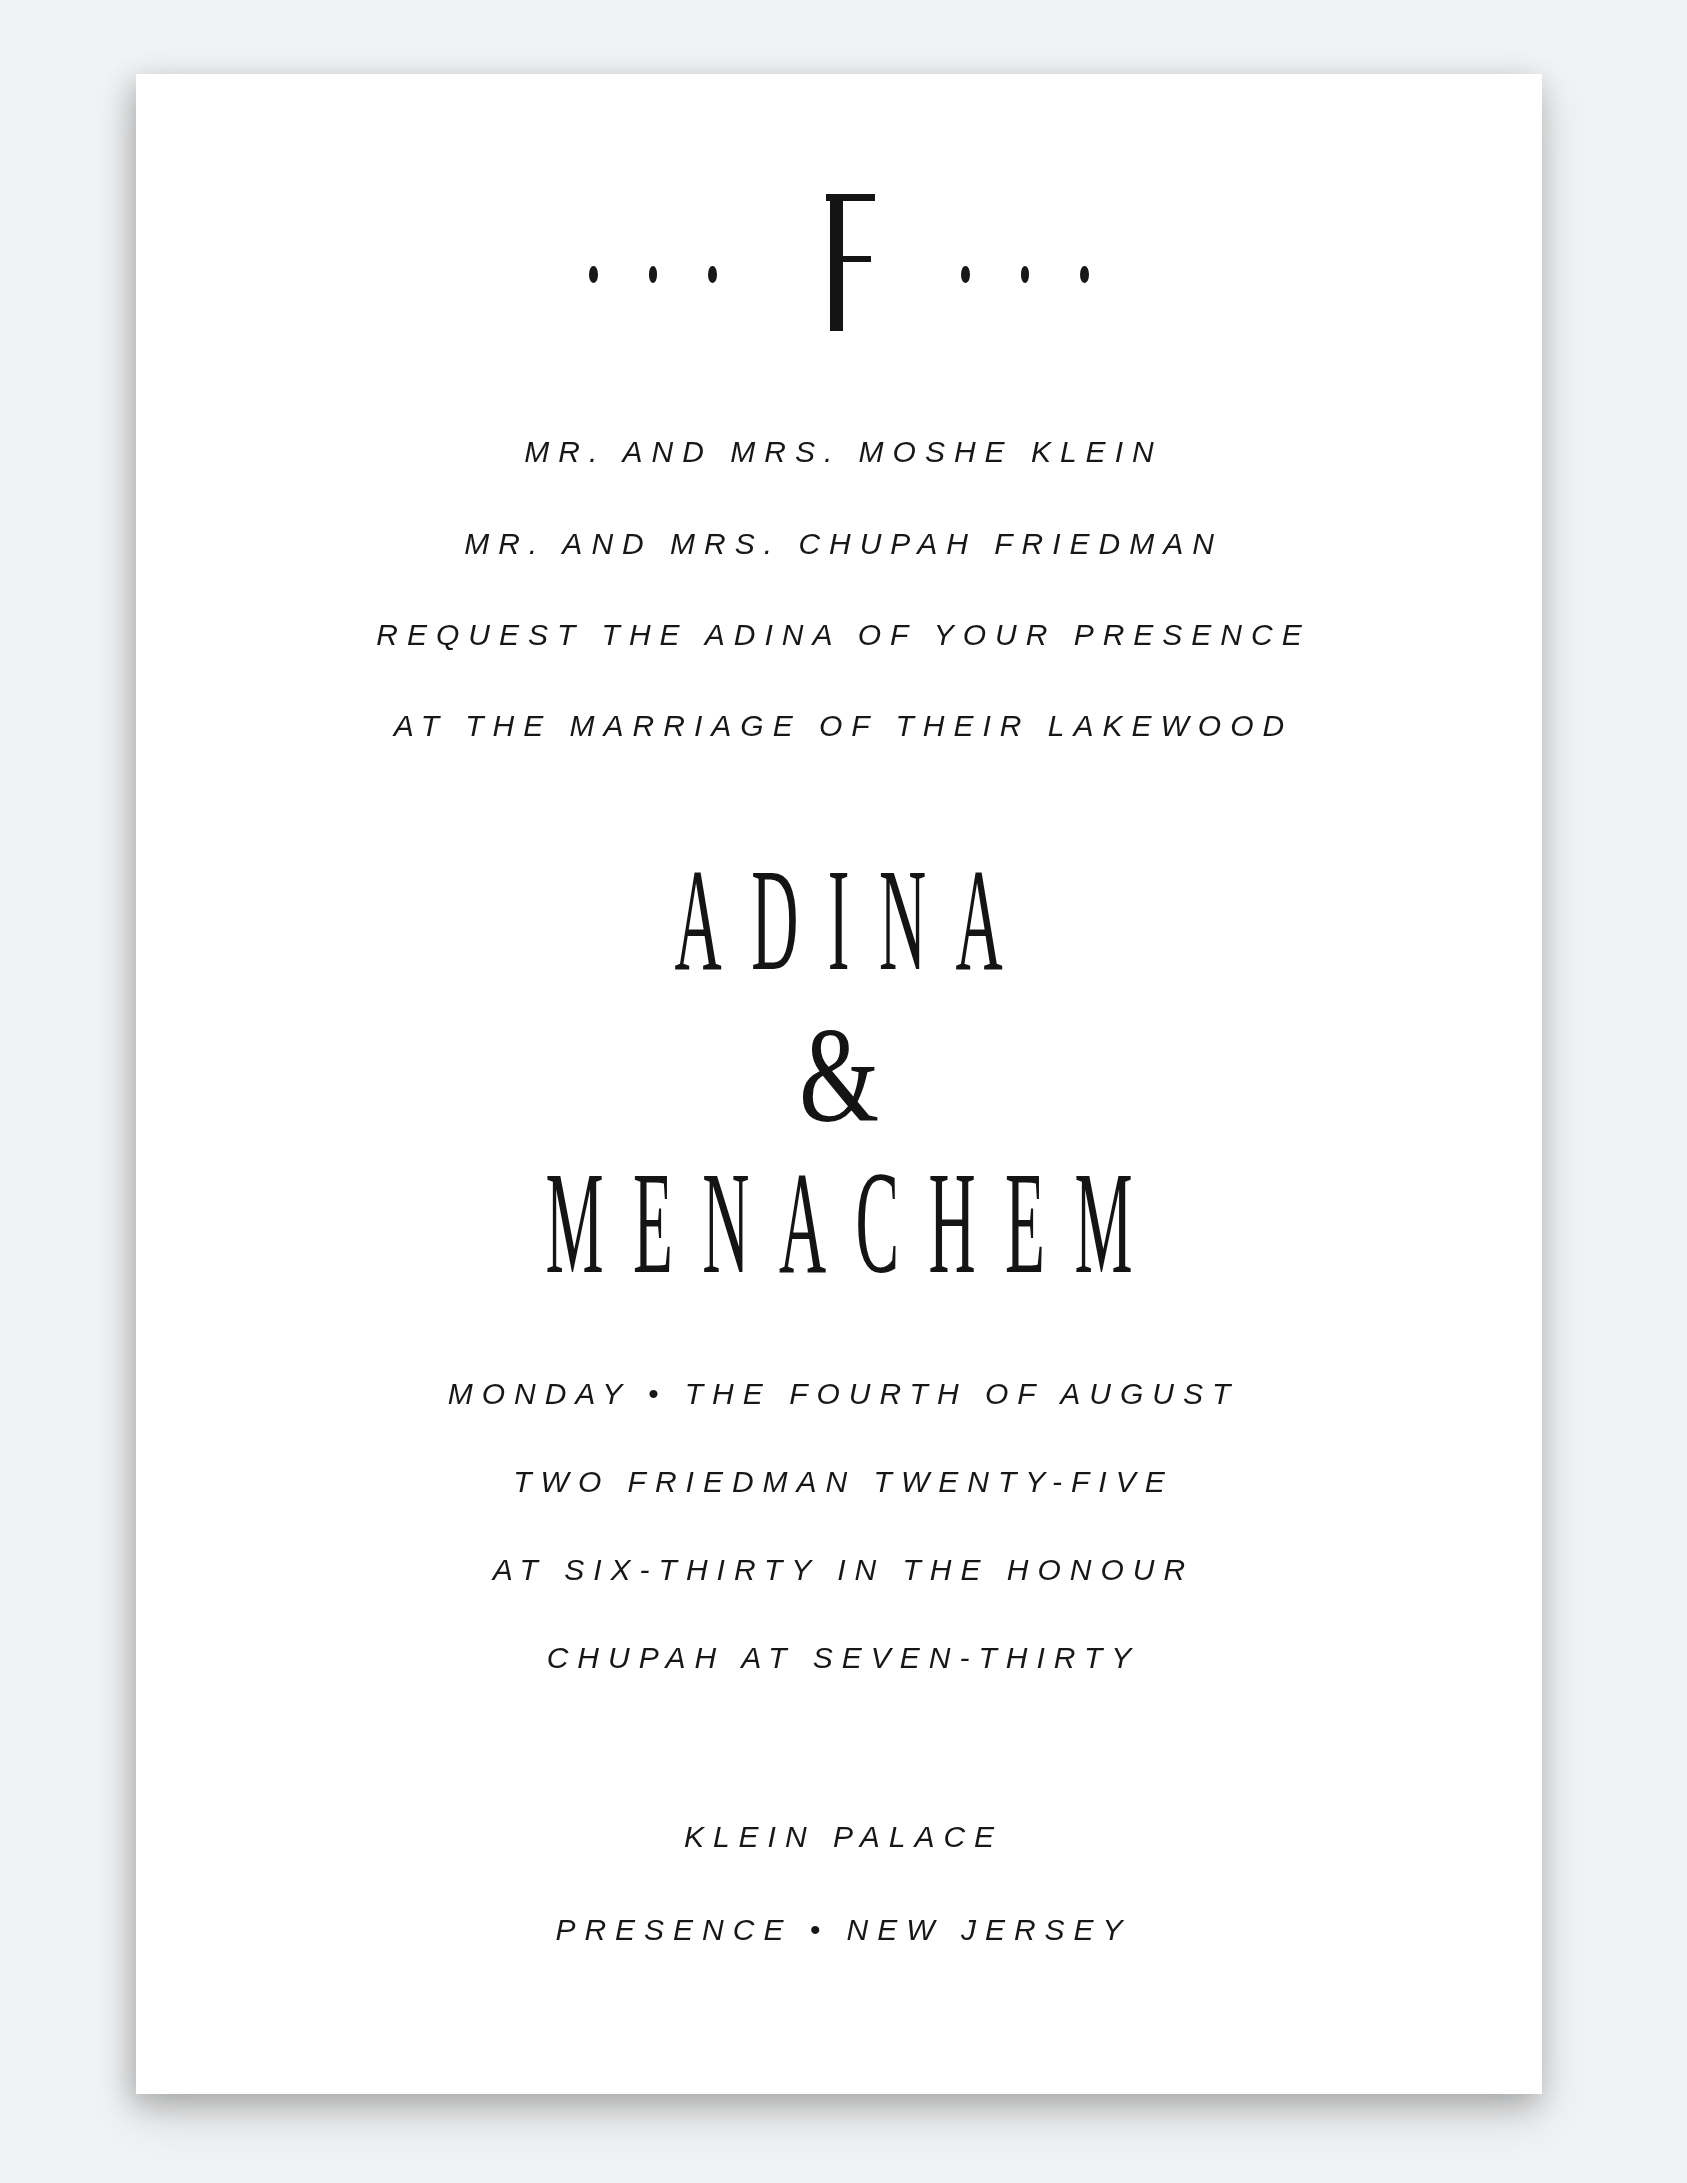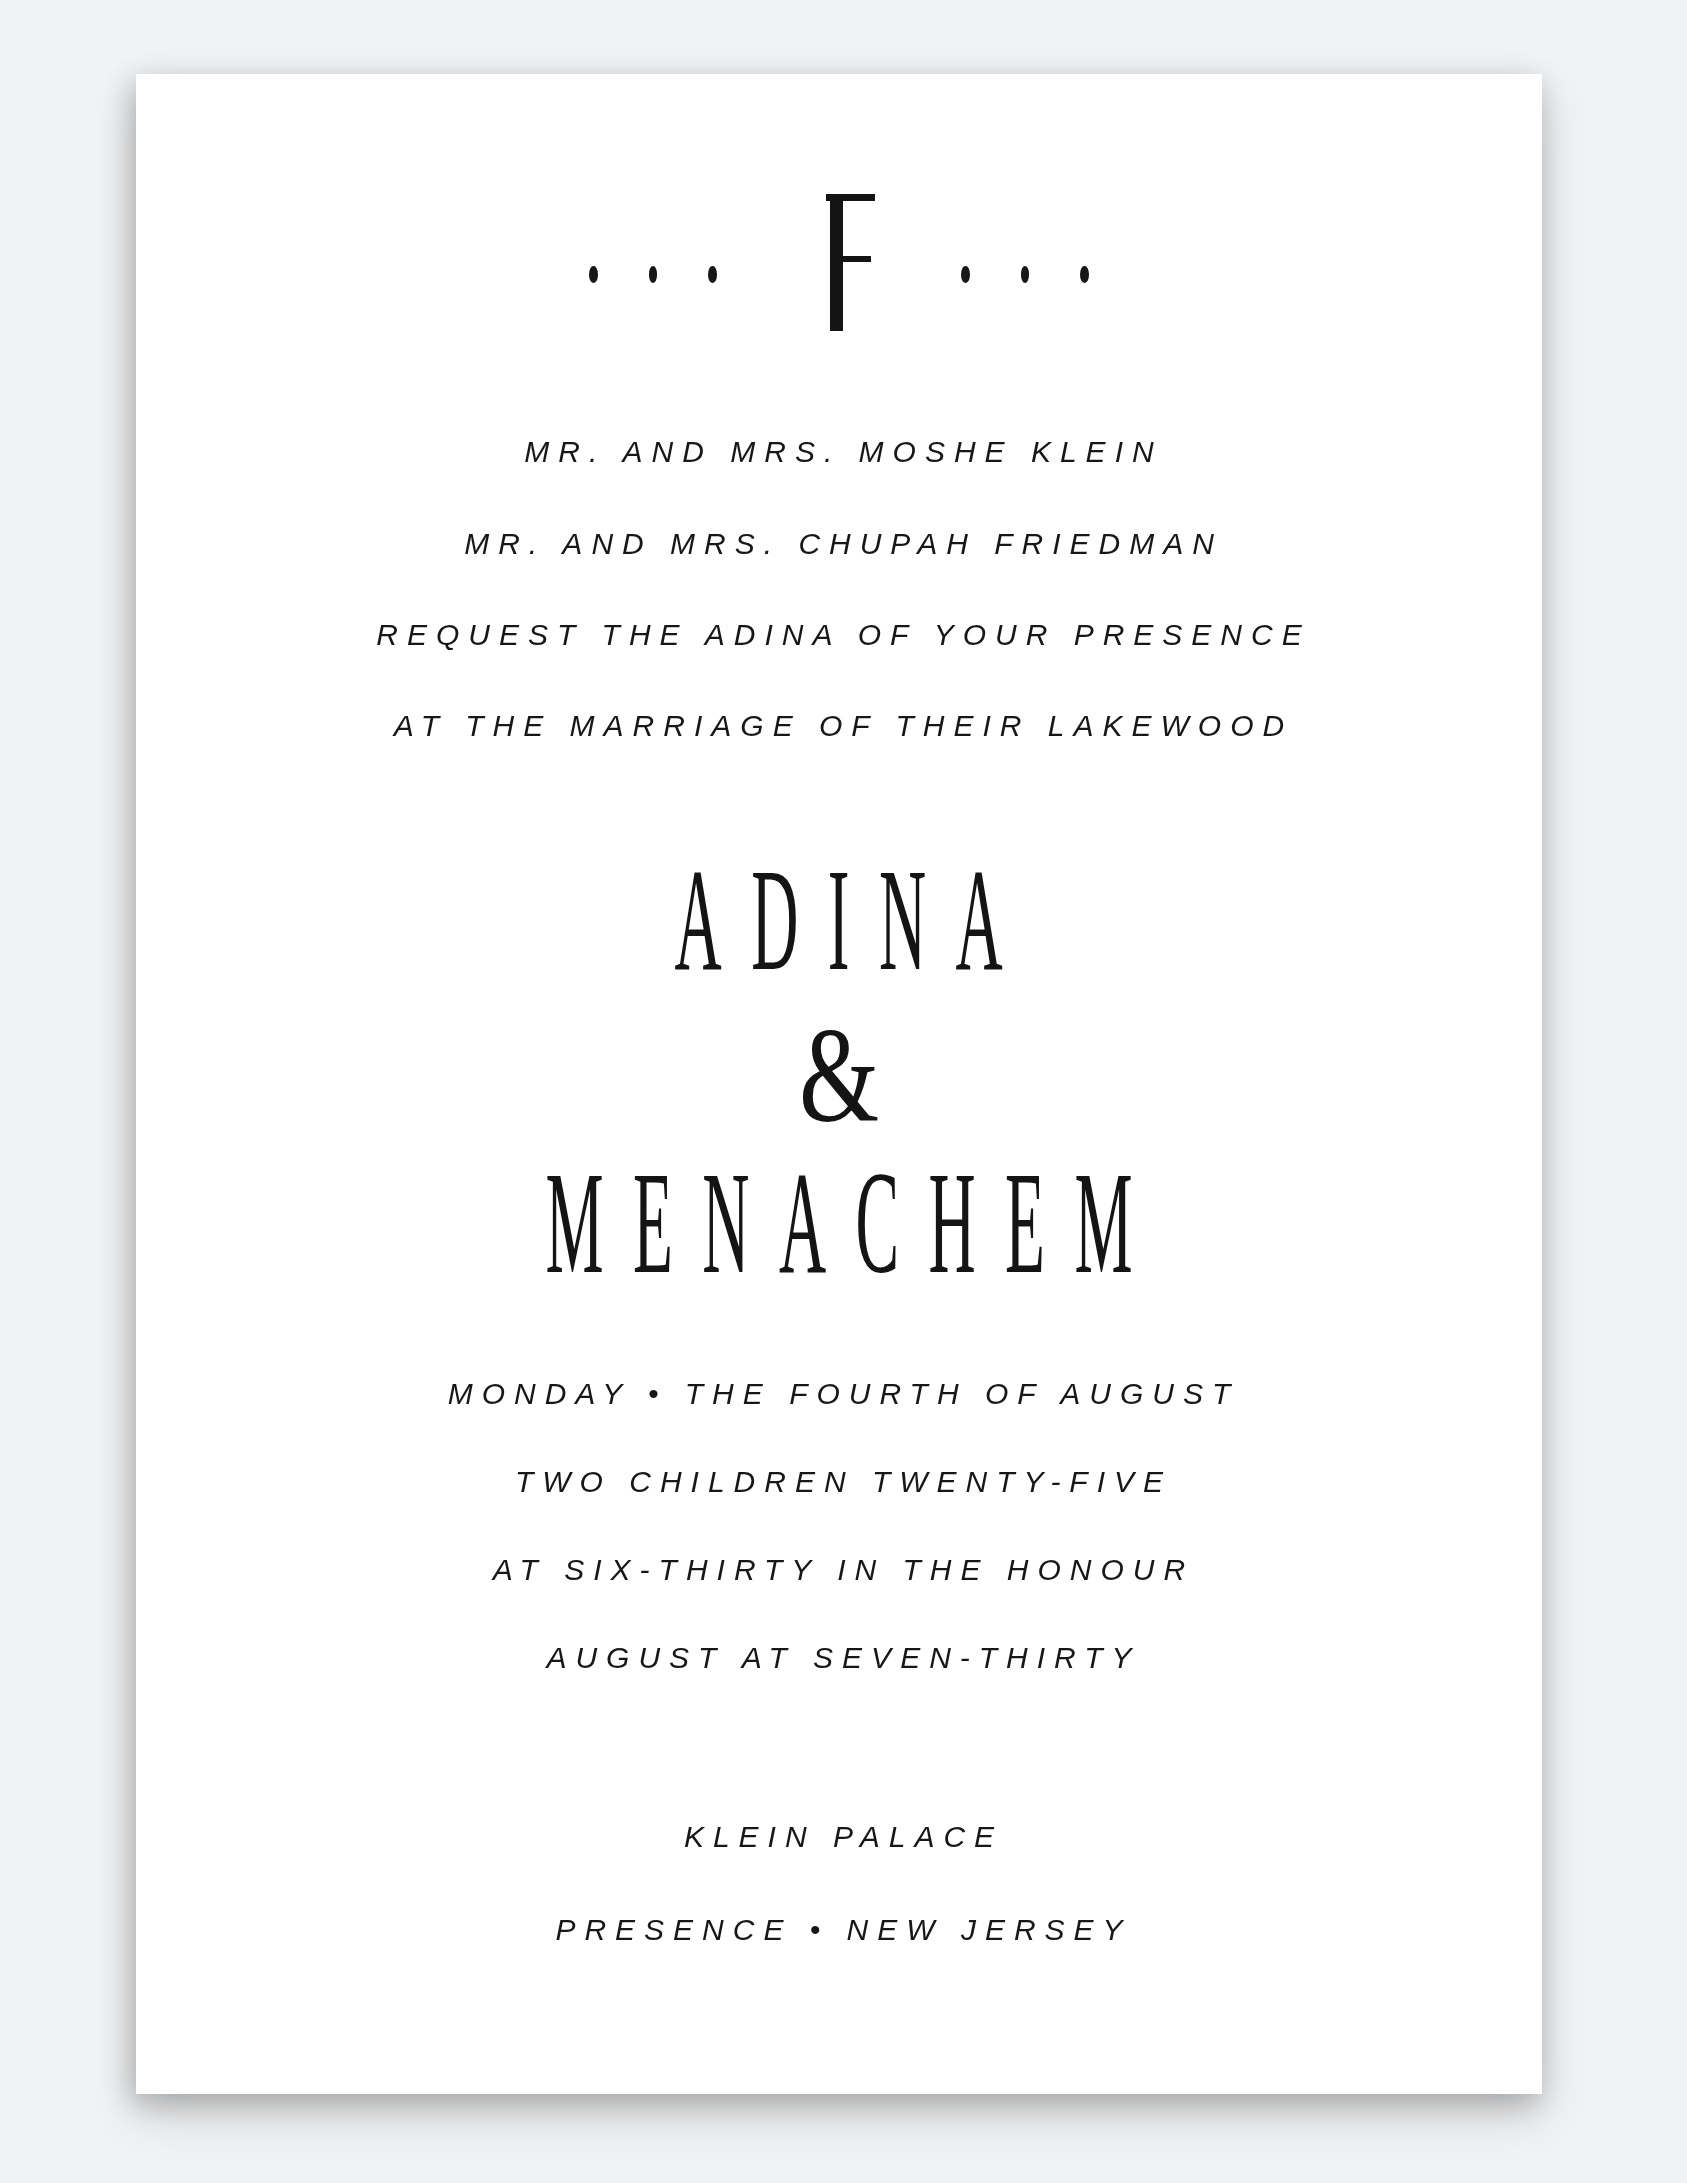--- a/index.html
+++ b/index.html
@@ -169,27 +169,27 @@
       <span class="amp-text">&amp;</span>
     </div>
     <div class="line y-groom">
       <span class="name-text">MENACHEM</span>
     </div>
 
     <div class="line y-dt1">
       <span class="body-text">MONDAY • THE FOURTH OF AUGUST</span>
     </div>
     <div class="line y-dt2">
-      <span class="body-text">TWO CHILDREN TWENTY-FIVE</span>
+      <span class="body-text">TWO FRIEDMAN TWENTY-FIVE</span>
     </div>
     <div class="line y-dt3">
       <span class="body-text">AT SIX-THIRTY IN THE HONOUR</span>
     </div>
     <div class="line y-dt4">
-      <span class="body-text">AUGUST AT SEVEN-THIRTY</span>
+      <span class="body-text">CHUPAH AT SEVEN-THIRTY</span>
     </div>
 
     <div class="line y-venue1">
       <span class="body-text">KLEIN PALACE</span>
     </div>
     <div class="line y-venue2">
       <span class="body-text">PRESENCE • NEW JERSEY</span>
     </div>
 
   </div>

